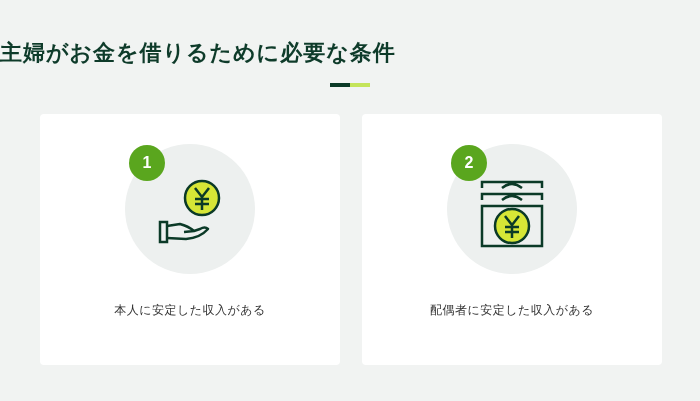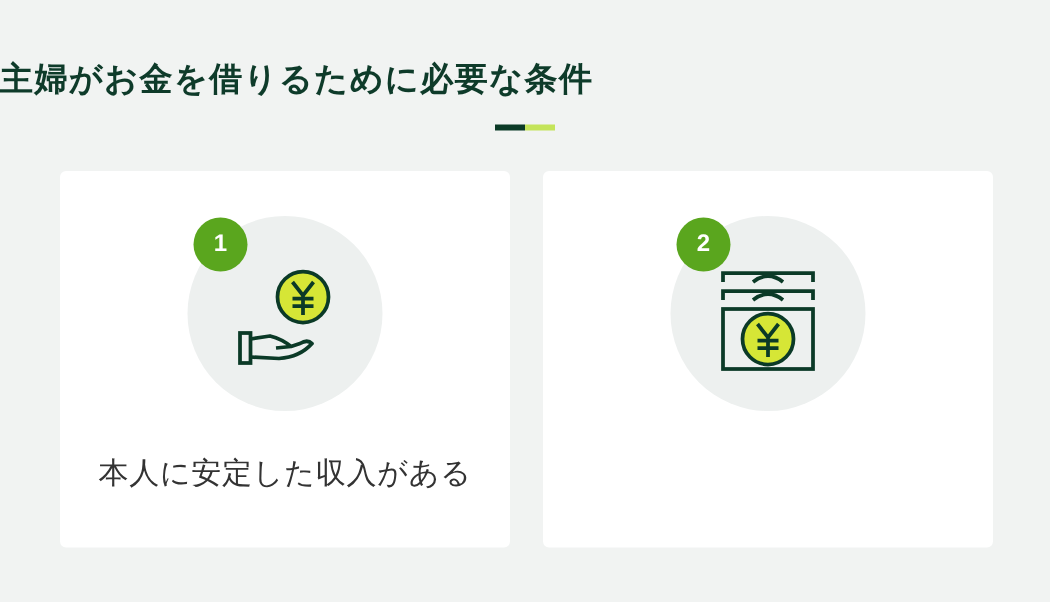--- a/index.html
+++ b/index.html
@@ -25,21 +25,21 @@
   }
   .badge {
     position:absolute; left:89px; top:31px; width:36px; height:36px; border-radius:50%;
     background:#5aa61e; color:#fff; font-weight:bold; font-size:16px;
     display:flex; align-items:center; justify-content:center;
     font-family:"Liberation Sans", sans-serif;
   }
   .icon { position:absolute; left:110px; top:60px; width:80px; height:80px; }
   .label {
     position:absolute; left:0; top:188px; width:300px; text-align:center;
-    font-size:20px; color:#333; letter-spacing:0.5px;
+    font-size:12px; color:#333; letter-spacing:0.5px;
   }
 </style>
 </head>
 <body>
 
 <div class="title">主婦がお金を借りるために必要な条件</div>
 <div class="underline">
   <div class="a"></div>
   <div class="b"></div>
 </div>
@@ -59,13 +59,14 @@
 <div class="card c2">
   <div class="circle"></div>
   <div class="badge">2</div>
   <svg class="icon" viewBox="0 0 80 80">
     <path d="M10 14 L10 8 L70 8 L70 14 M30 14 Q40 6 50 14" fill="none" stroke="#0b3a27" stroke-width="2.5"></path>
     <path d="M10 26 L10 20 L70 20 L70 26 M30 26 Q40 18 50 26" fill="none" stroke="#0b3a27" stroke-width="2.5"></path>
     <rect x="10" y="32" width="60" height="40" fill="none" stroke="#0b3a27" stroke-width="2.5"></rect>
     <circle cx="40" cy="52" r="17" fill="#d6e636" stroke="#0b3a27" stroke-width="2.5"></circle>
     <path d="M33 42 L40 51 L47 42 M40 51 L40 64 M33 53 L47 53 M33 58 L47 58" fill="none" stroke="#0b3a27" stroke-width="2.5"></path>
   </svg>
+  <div class="label">配偶者に安定した収入がある</div>
 </div>
 
 </body></html>

